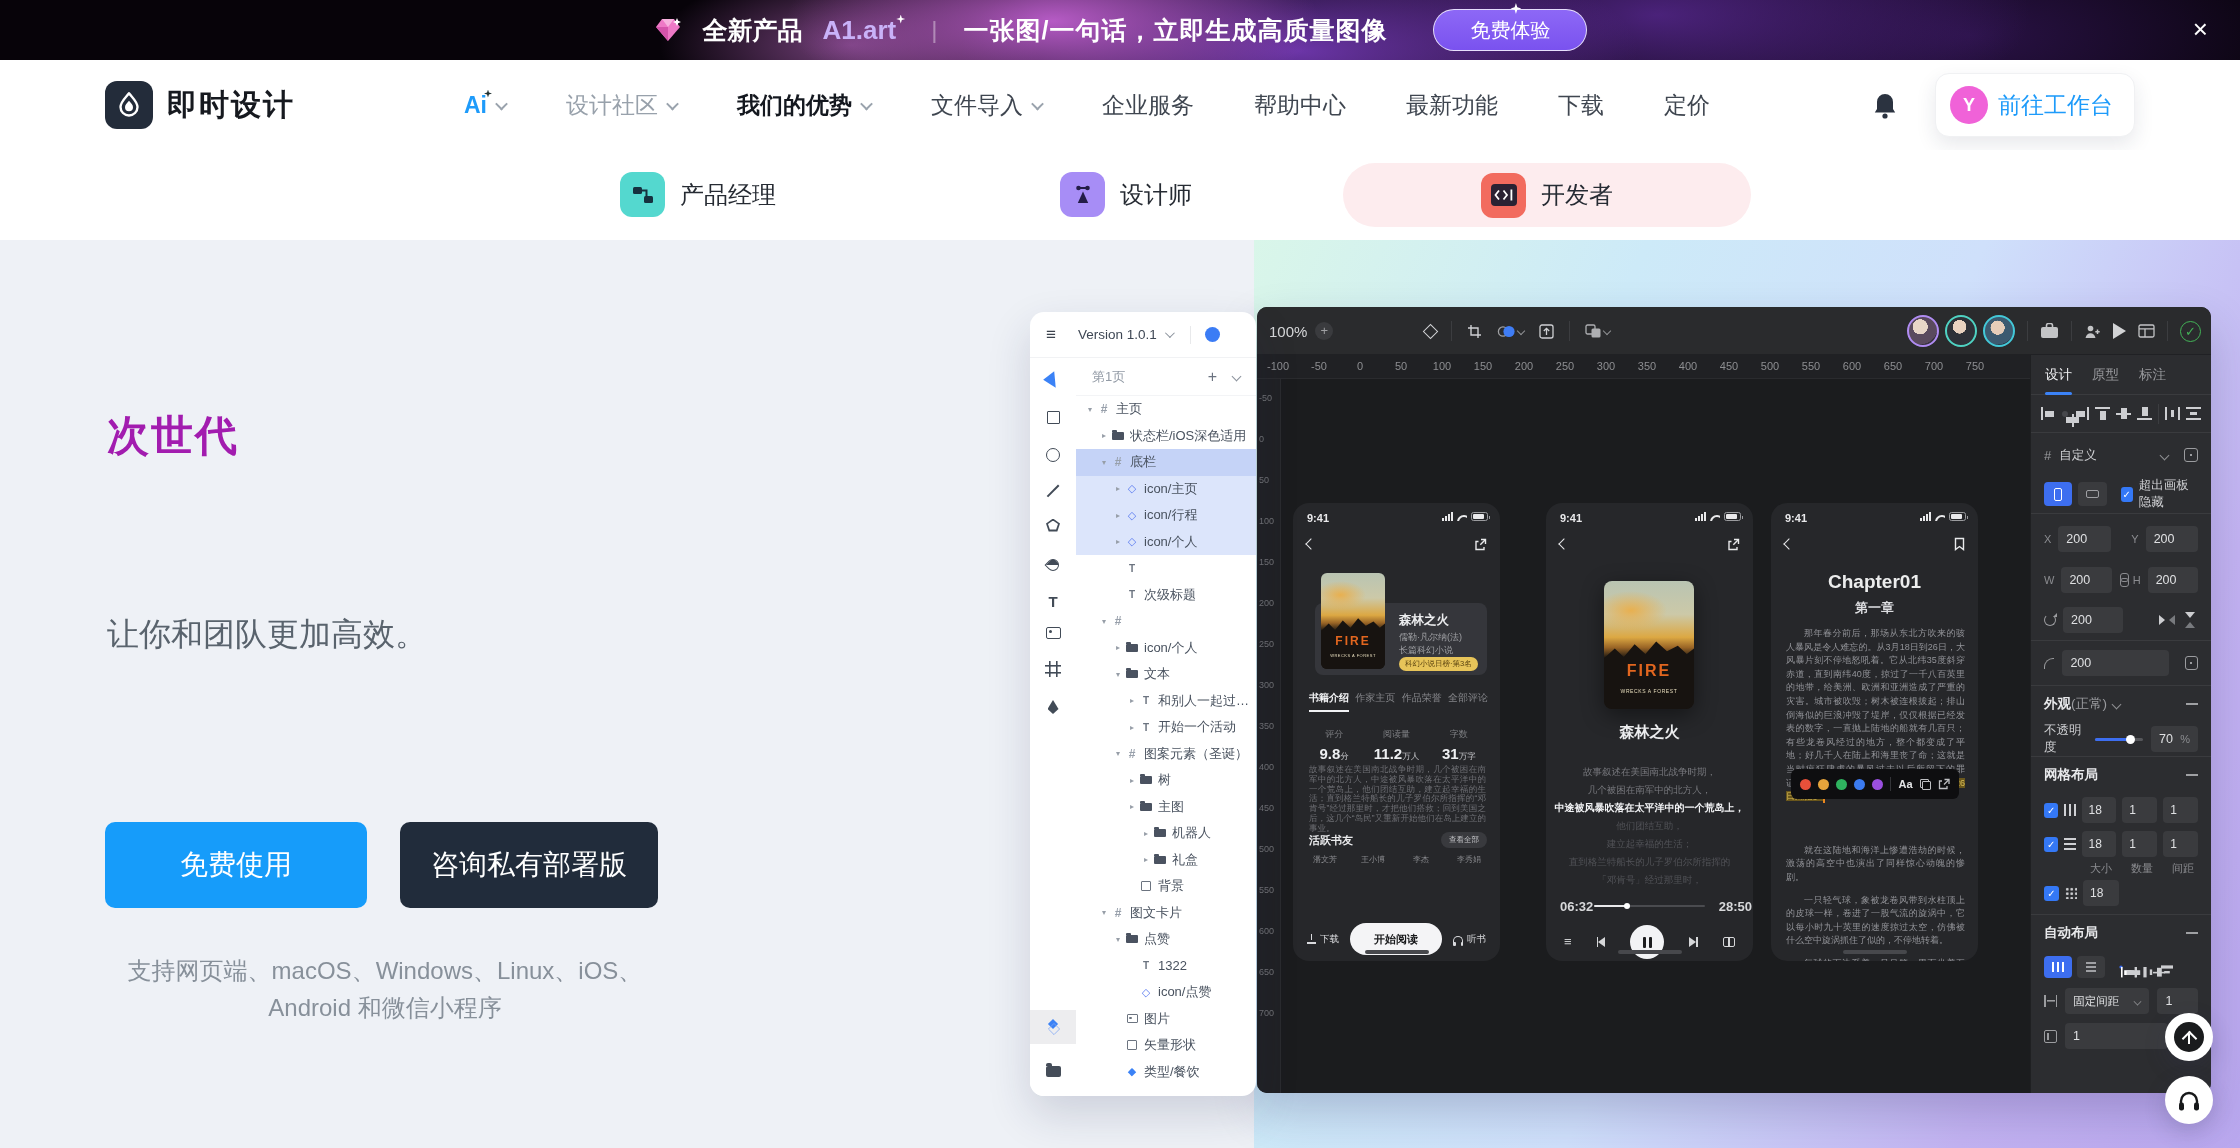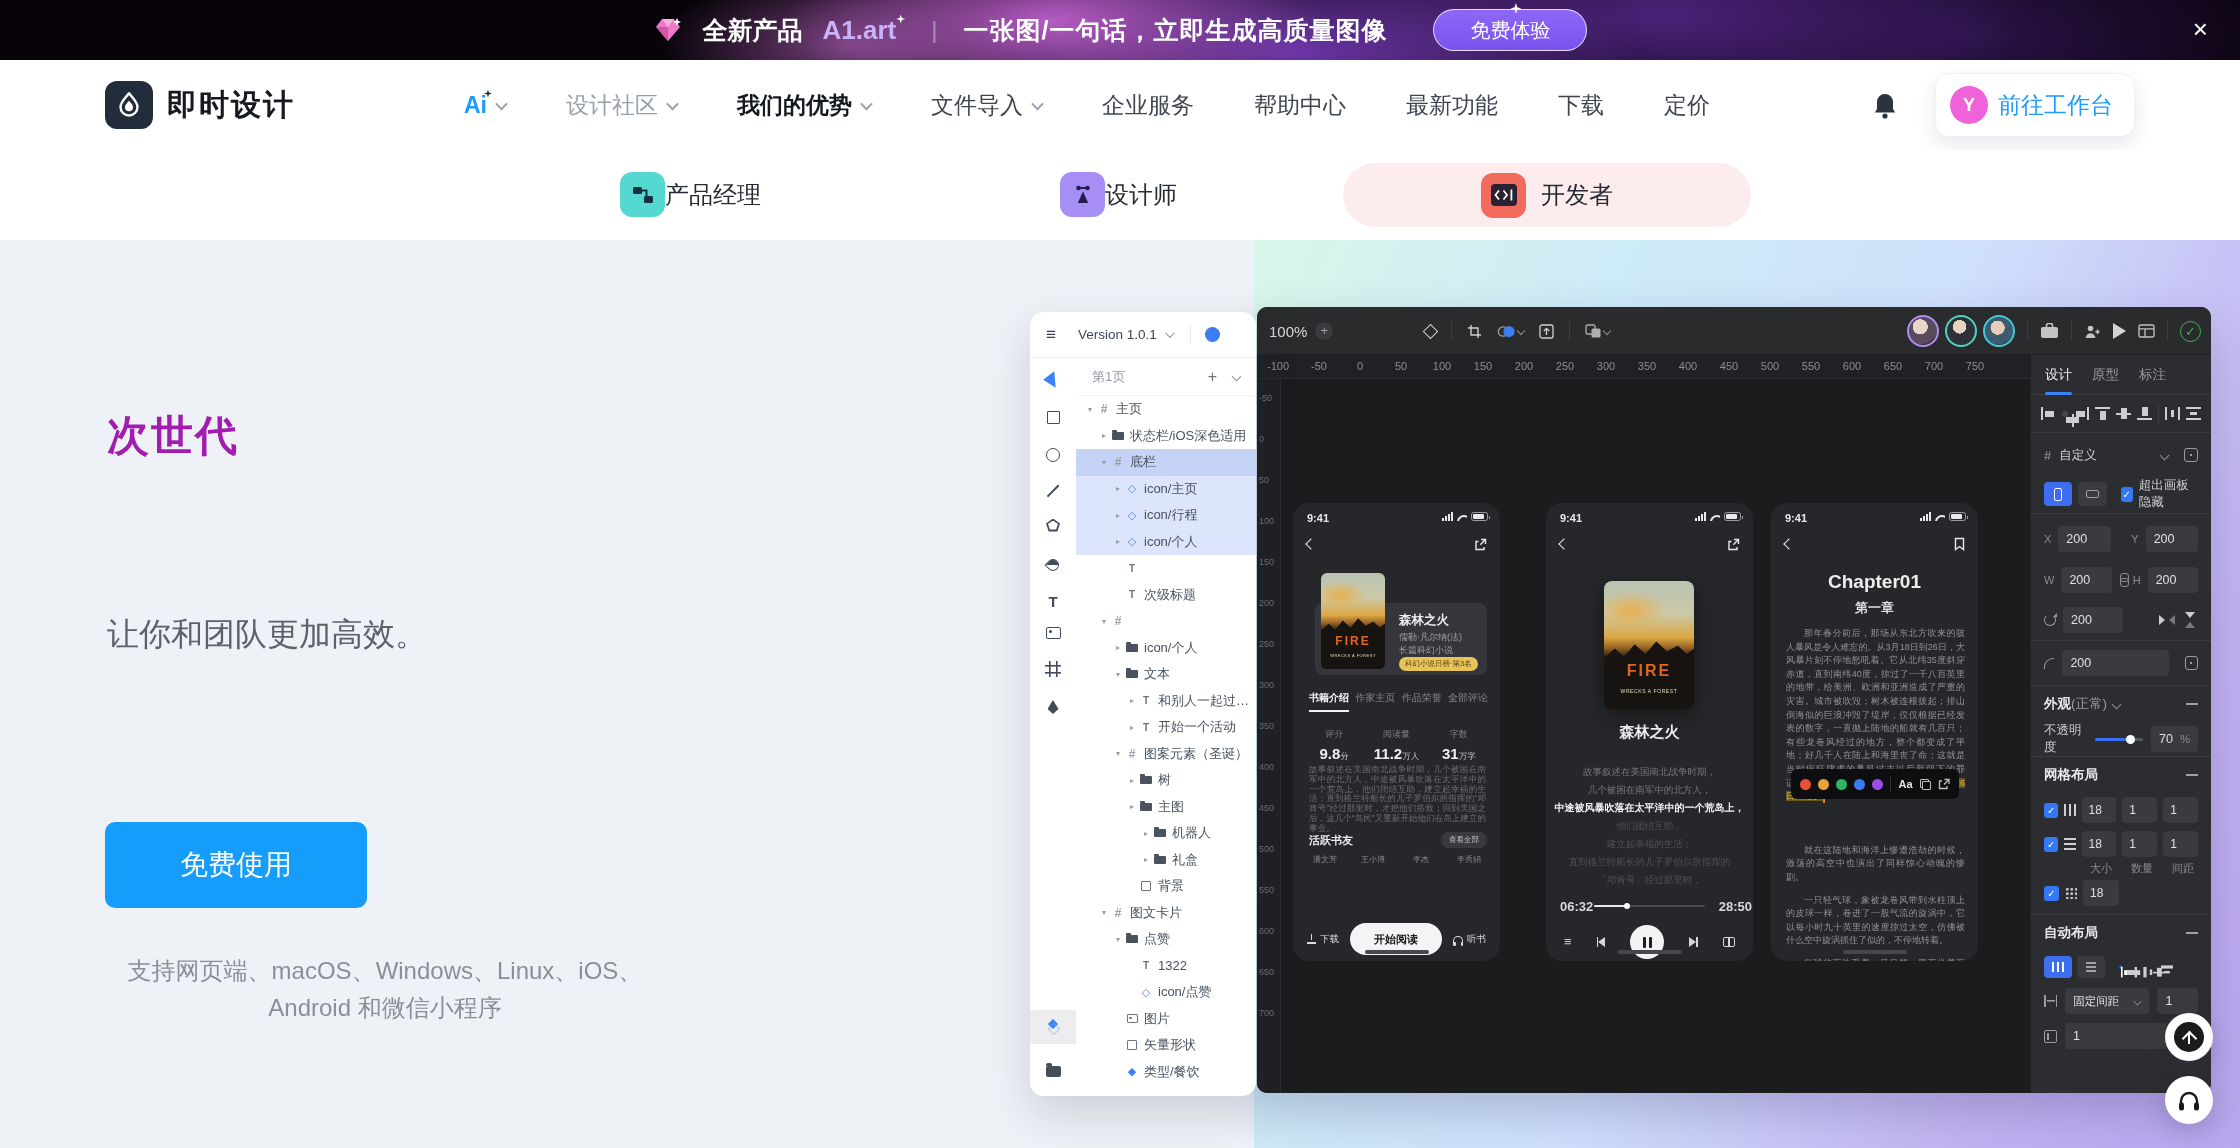--- a/index.html
+++ b/index.html
@@ -47,21 +47,21 @@
   .nav-bell{position:absolute;left:1872px;top:30px;cursor:pointer}
   .ws-btn{position:absolute;left:1935px;top:13px;width:200px;height:64px;border-radius:14px;background:#fff;
     border:1px solid #f0f1f3;box-shadow:0 8px 20px rgba(30,40,70,.10);display:flex;align-items:center;gap:10px;
     padding:0 14px;cursor:pointer}
   .ws-avatar{width:38px;height:38px;border-radius:50%;background:#f062d8;color:#fff;font-size:18px;font-weight:700;
     display:flex;align-items:center;justify-content:center}
   .ws-label{color:#1e9bfa;font-size:23px}
 
   
   #subnav{position:absolute;left:0;top:150px;width:100%;height:90px;background:#fff}
-  .aud{position:absolute;display:flex;align-items:center;cursor:pointer}
+  .aud{position:absolute;display:flex;align-items:center;gap:15px;cursor:pointer}
   .aud-icon{width:45px;height:45px;border-radius:12px;display:flex;align-items:center;justify-content:center}
   .aud-label{font-size:24px;color:#262b33}
   #aud-pm{left:620px;top:22px}
   #aud-ds{left:1060px;top:22px}
   #aud-dev{left:1343px;top:13px;width:408px;height:64px;border-radius:32px;background:#fdecee;justify-content:center;gap:15px}
 
   
   .eyebrow{position:absolute;left:107px;top:408px;font-size:42px;font-weight:800;color:#a21caf;letter-spacing:2px}
   .hero-title{position:absolute;left:103px;top:462px;font-size:84px;font-weight:800;color:#222d3d;letter-spacing:4px}
   .hero-sub{position:absolute;left:107px;top:608px;width:580px;font-size:32px;color:#59636d;line-height:53px}
@@ -459,20 +459,21 @@
       </span>
       <span class="aud-label">开发者</span>
     </div>
   </div>
 
   <div class="eyebrow">次世代</div>
   <div class="hero-sub">
     <div>让你和团队更加高效。</div>
   </div>
   <div class="btn" id="btn-free">免费使用</div>
+  <div class="btn" id="btn-private">咨询私有部署版</div>
   <div class="platforms">
     <div>支持网页端、macOS、Windows、Linux、iOS、</div>
     <div>Android 和微信小程序</div>
   </div>
 
   <div id="hero-right"></div>
 
   <div id="editor">
     <div id="ed-toolbar">
       <div class="zoom-wrap">

